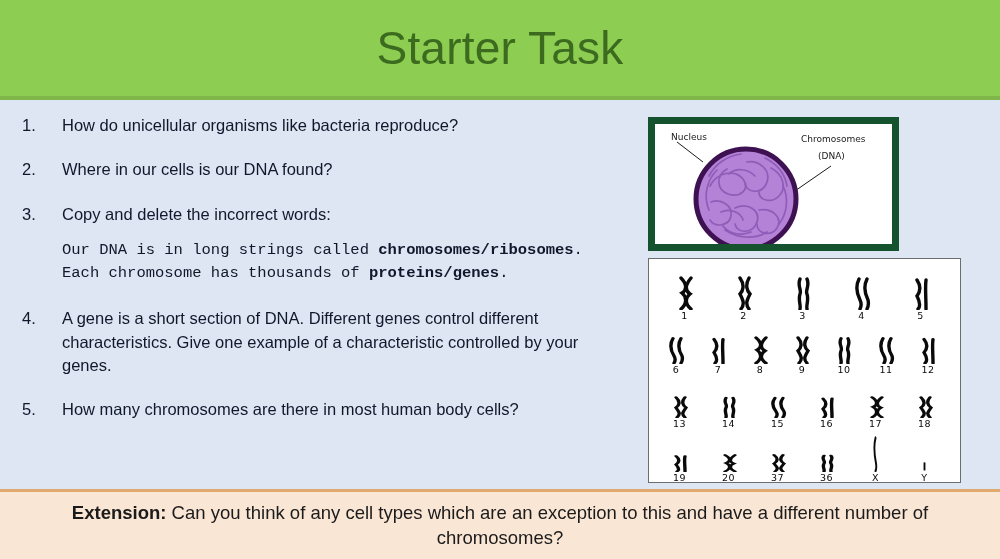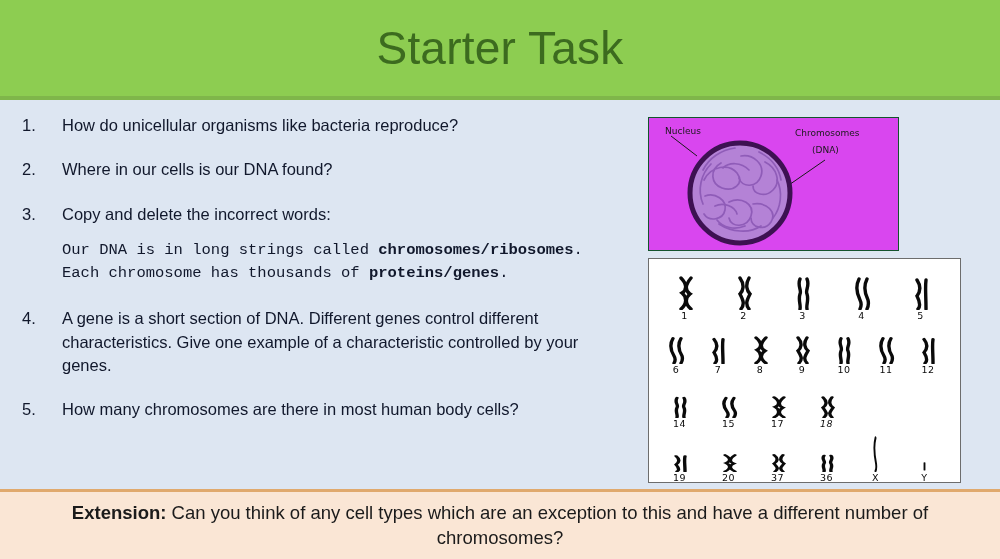--- a/index.html
+++ b/index.html
@@ -91,22 +91,22 @@
   }
   .subpara b { font-weight: 700; }
 
   
   .fig-nucleus {
     position: absolute;
     left: 648px;
     top: 17px;
     width: 251px;
     height: 134px;
-    background: #d946ef;
-    border: 1px solid #14532d;
+    background: #ffffff;
+    border: 7px solid #14532d;
     box-sizing: border-box;
     overflow: hidden;
   }
   .fig-karyotype {
     position: absolute;
     left: 648px;
     top: 158px;
     width: 313px;
     height: 225px;
     background: #ffffff;
@@ -375,45 +375,63 @@
                   <path d="M15 4 C14 12, 15 20, 15 33" stroke="#0a0a0a" stroke-width="3.4" fill="none" stroke-linecap="round"></path>
                 </svg>
               </div>
               <div class="kt-name">12</div>
             </div>
           </div>
           <div class="kt-row">
             <div class="kt-cell" style="width: 49px;">
               <div class="kt-pair">
                 <svg width="20" height="22" viewBox="0 0 20 34" preserveAspectRatio="none">
+                  <path d="M6 2 C11 9, 9 15, 6 18 C9 24, 11 28, 7 33" stroke="#0a0a0a" stroke-width="3.4" fill="none" stroke-linecap="round"></path>
+                  <path d="M15 2 C11 9, 13 15, 16 18 C13 24, 11 28, 15 33" stroke="#0a0a0a" stroke-width="3.4" fill="none" stroke-linecap="round"></path>
+                </svg>
+              </div>
+              <div class="kt-name">13</div>
+            </div>
+            <div class="kt-cell" style="width: 49px;">
+              <div class="kt-pair">
+                <svg width="20" height="22" viewBox="0 0 20 34" preserveAspectRatio="none">
                   <path d="M7 3 C4 10, 9 14, 7 18 C5 24, 8 29, 7 33" stroke="#0a0a0a" stroke-width="3.4" fill="none" stroke-linecap="round"></path>
                   <path d="M14 3 C17 10, 12 14, 14 18 C16 24, 13 29, 14 33" stroke="#0a0a0a" stroke-width="3.4" fill="none" stroke-linecap="round"></path>
                 </svg>
               </div>
               <div class="kt-name">14</div>
             </div>
             <div class="kt-cell" style="width: 49px;">
               <div class="kt-pair">
                 <svg width="20" height="22" viewBox="0 0 20 34" preserveAspectRatio="none">
                   <path d="M7 3 C3 11, 5 18, 8 24 C10 28, 9 31, 8 33" stroke="#0a0a0a" stroke-width="3.4" fill="none" stroke-linecap="round"></path>
                   <path d="M15 3 C11 11, 13 18, 16 24 C17 28, 16 31, 15 33" stroke="#0a0a0a" stroke-width="3.4" fill="none" stroke-linecap="round"></path>
                 </svg>
               </div>
               <div class="kt-name">15</div>
             </div>
             <div class="kt-cell" style="width: 49px;">
               <div class="kt-pair">
                 <svg width="20" height="22" viewBox="0 0 20 34" preserveAspectRatio="none">
+                  <path d="M6 4 C10 10, 9 16, 6 20 C9 26, 10 30, 7 33" stroke="#0a0a0a" stroke-width="3.4" fill="none" stroke-linecap="round"></path>
+                  <path d="M15 4 C14 12, 15 20, 15 33" stroke="#0a0a0a" stroke-width="3.4" fill="none" stroke-linecap="round"></path>
+                </svg>
+              </div>
+              <div class="kt-name">16</div>
+            </div>
+            <div class="kt-cell" style="width: 49px;">
+              <div class="kt-pair">
+                <svg width="20" height="22" viewBox="0 0 20 34" preserveAspectRatio="none">
                   <path d="M6 2 C12 8, 12 14, 7 17 C12 21, 12 28, 6 33" stroke="#0a0a0a" stroke-width="3.4" fill="none" stroke-linecap="round"></path>
                   <path d="M16 2 C10 9, 10 15, 15 18 C10 22, 10 28, 16 33" stroke="#0a0a0a" stroke-width="3.4" fill="none" stroke-linecap="round"></path>
                 </svg>
               </div>
               <div class="kt-name">17</div>
             </div>
-            <div class="kt-cell" style="width: 49px; font-style: italic;">
+            <div class="kt-cell" style="width: 49px;">
               <div class="kt-pair">
                 <svg width="20" height="22" viewBox="0 0 20 34" preserveAspectRatio="none">
                   <path d="M6 2 C11 9, 9 15, 6 18 C9 24, 11 28, 7 33" stroke="#0a0a0a" stroke-width="3.4" fill="none" stroke-linecap="round"></path>
                   <path d="M15 2 C11 9, 13 15, 16 18 C13 24, 11 28, 15 33" stroke="#0a0a0a" stroke-width="3.4" fill="none" stroke-linecap="round"></path>
                 </svg>
               </div>
               <div class="kt-name">18</div>
             </div>
           </div>
           <div class="kt-row">

